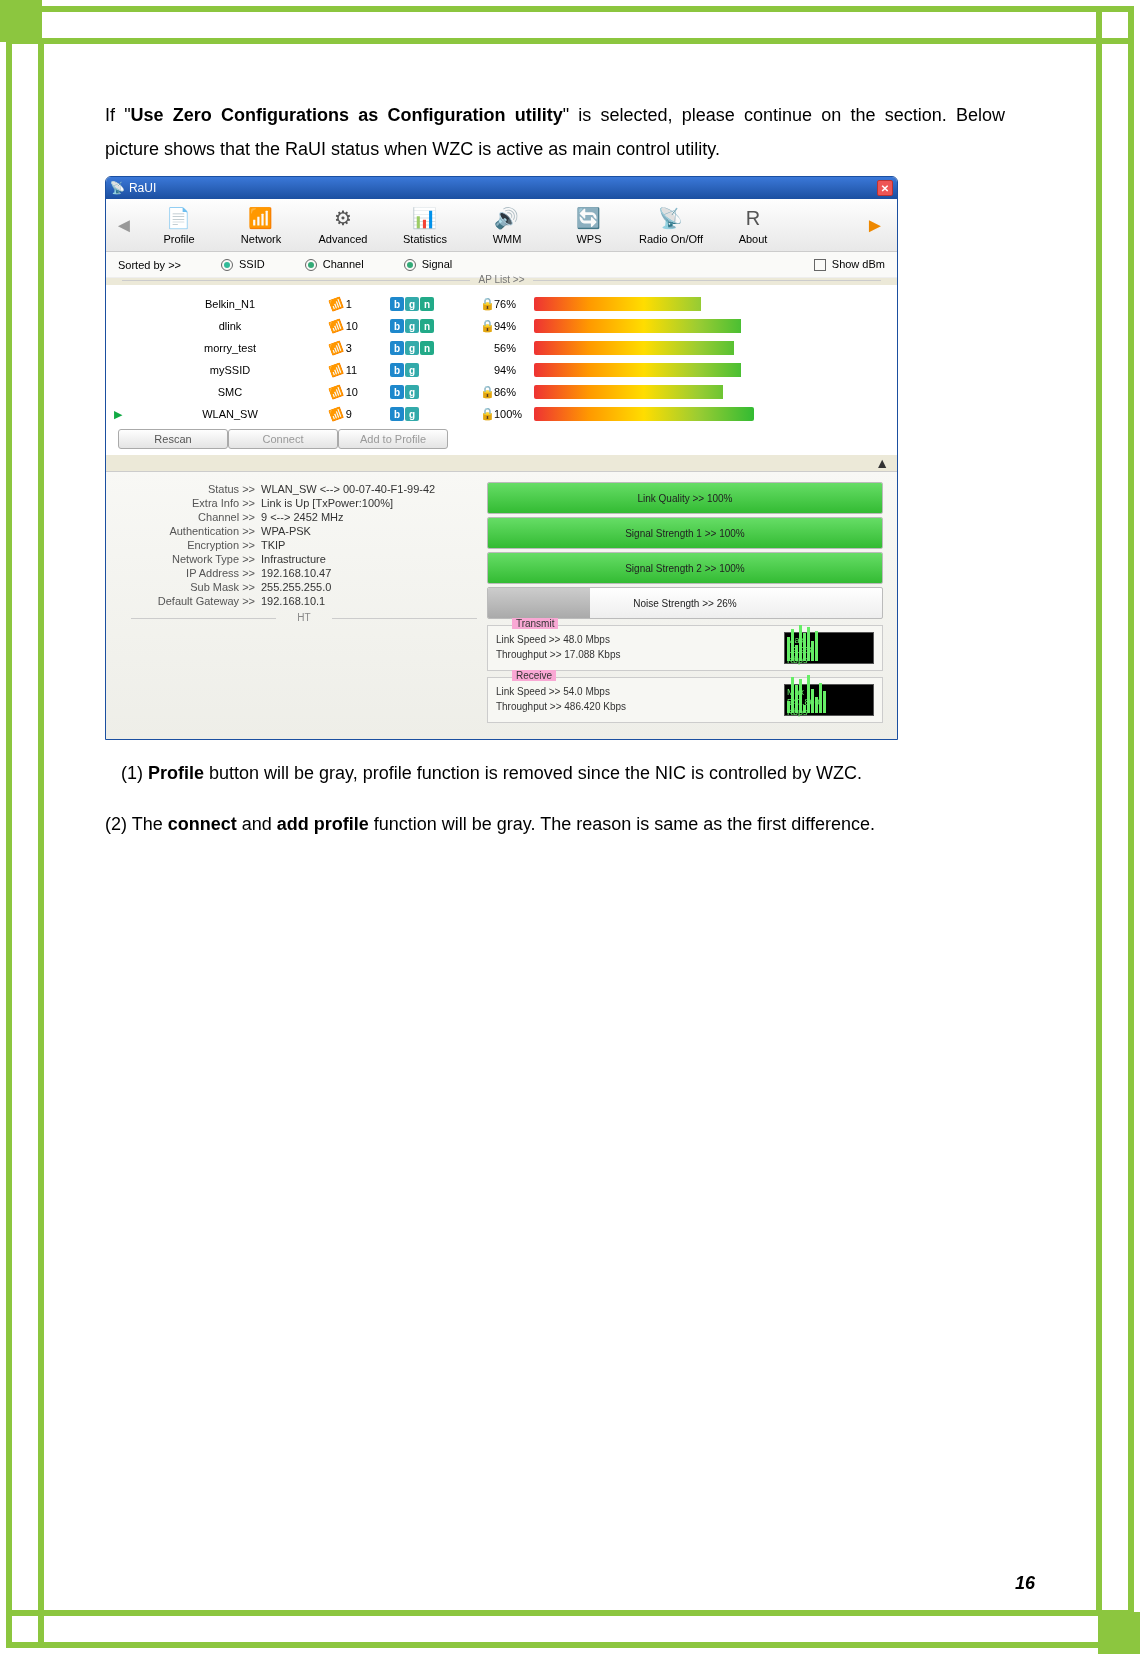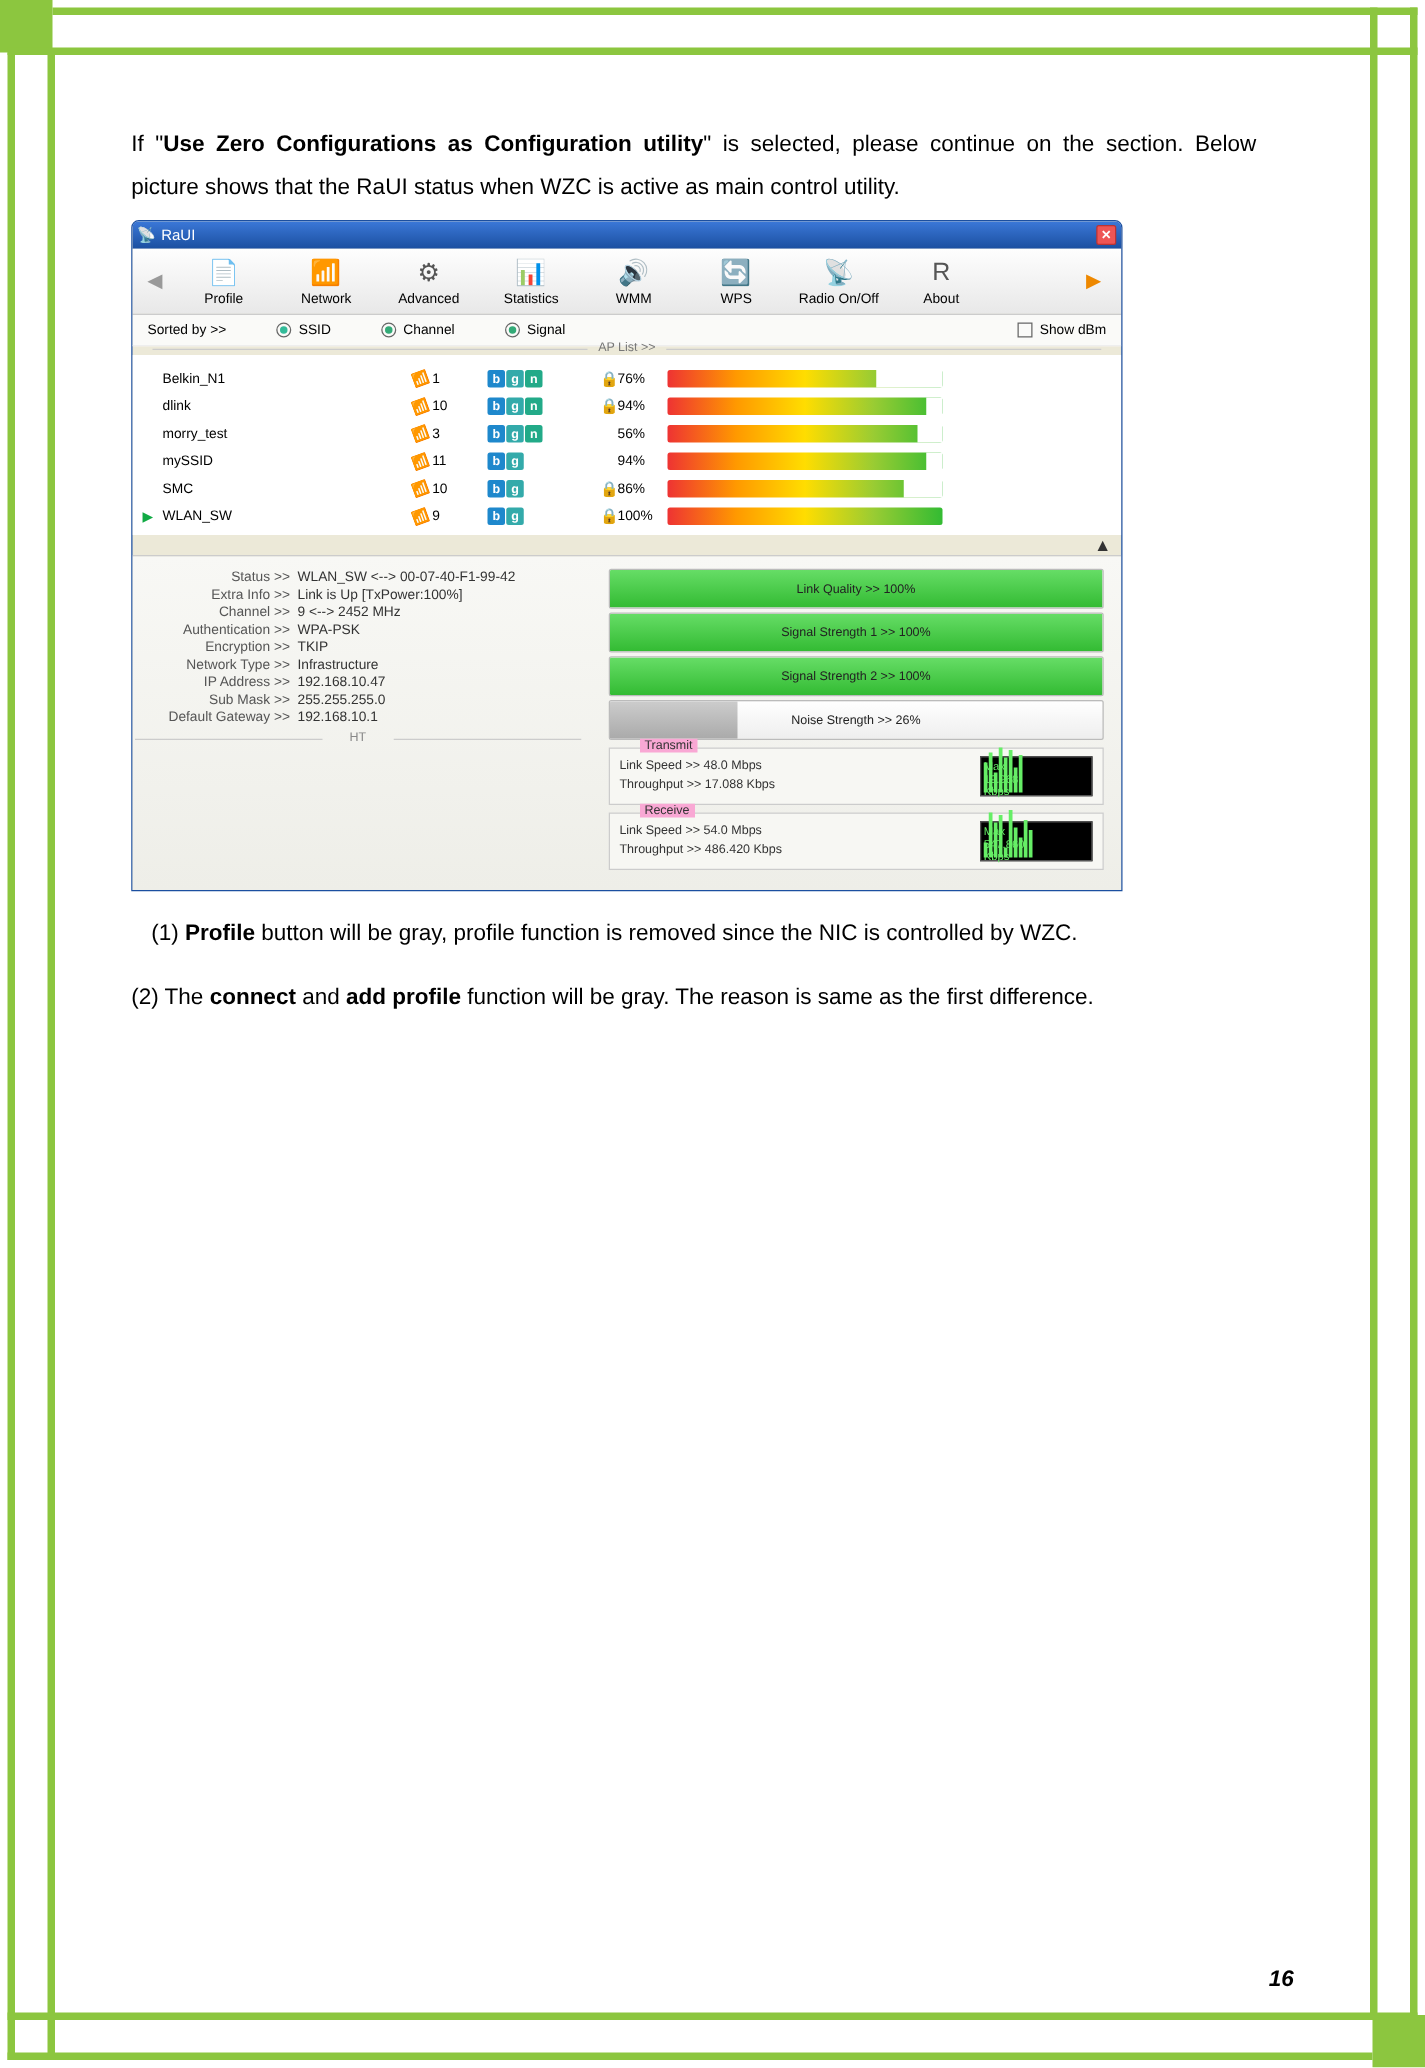--- a/index.html
+++ b/index.html
@@ -41,36 +41,36 @@
   .sort-bar { background:#fafaf8; padding:6px 12px; display:flex; align-items:center; gap:40px; border-bottom:1px solid #eee; position:relative;}
   .sort-bar .radio { width:12px; height:12px; border-radius:50%; border:1px solid #666; display:inline-flex; align-items:center; justify-content:center; margin-right:6px; vertical-align:middle;}
   .radio.sel::after{content:"";width:6px;height:6px;border-radius:50%;background:#3b9;}
   .radio.sel2::after{content:"";width:6px;height:6px;border-radius:50%;background:#3a7;}
   .check { width:12px;height:12px;border:1px solid #666;display:inline-block;margin-right:6px;vertical-align:middle;}
   .aplist-sep { font-size:10px;color:#777; text-align:center; position:relative; margin-top:-4px;}
   .aplist-sep::before,.aplist-sep::after{content:"";position:absolute;top:50%;height:1px;background:#ccc;width:44%;}
   .aplist-sep::before{left:2%;} .aplist-sep::after{right:2%;}
   .network-list { padding:8px 20px 4px 24px; background:#fff; min-height:130px;}
   .net-row { display:flex; align-items:center; height:22px; gap:0; font-size:11px; color:#000;}
-  .net-row .ssid { width:200px;}
+  .net-row .ssid { width:200px;text-align:center;}
   .net-row .ch { width:60px; display:flex; align-items:center; gap:2px;}
   .net-row .modes { width:90px; display:flex; gap:1px;}
   .mode-tag { width:14px;height:14px;border-radius:2px;background:#1e88cc;color:#fff;display:flex;align-items:center;justify-content:center;font-size:10px;font-weight:bold;}
   .mode-tag.g{background:#3aa;}
   .mode-tag.n{background:#2a8;}
   .lock { width:14px; color:#666; font-size:12px;}
   .net-row .pct { width:40px; text-align:left; padding-right:8px;}
   .sig-bar { flex:1; height:14px; background:linear-gradient(90deg,#e33 0%,#f90 25%,#fd0 50%,#9c3 75%,#3b3 100%); border-radius:2px; position:relative; max-width:220px;}
   .sig-bar .mask { position:absolute; right:0; top:0; bottom:0; background:#fff;}
   .sel-arrow { width:8px; margin-left:-16px; margin-right:8px; color:#1a4;}
   .button-row { display:flex; gap:0; padding:0 12px 6px 12px; background:#fff;}
   .win-btn { background:linear-gradient(#fefefe,#e4e4e4); border:1px solid #aaa; border-radius:3px; padding:3px 0; width:110px; text-align:center; font-size:11px; color:#555;}
   .win-btn.disabled{color:#999;}
   .collapse { text-align:right; padding:0 8px; font-size:14px; color:#333;}
-  .status-panel { display:flex; background:linear-gradient(#f8f8f5,#eeeee8); border-top:1px solid #ccc; padding:10px 14px 16px 2px; gap:22px;}
+  .status-panel { display:flex; background:linear-gradient(#f8f8f5,#eeeee8); border-top:1px solid #ccc; padding:10px 14px 16px 25px; gap:10px;}
   .left-col { width:46%; font-size:11px; color:#333;}
   .lc-row { display:flex; padding:1px 0;}
   .lc-label { width:130px; text-align:right; padding-right:6px; color:#555;}
   .ht-sep { position:relative; text-align:center; font-size:10px; color:#888; margin:4px 0;}
   .ht-sep::before,.ht-sep::after{content:"";position:absolute;top:50%;height:1px;background:#ccc;width:42%;}
   .ht-sep::before{left:0;} .ht-sep::after{right:0;}
   .ht-grid { display:grid; grid-template-columns:1fr 1fr 1fr; gap:4px 10px; font-size:10px;}
   .right-col { flex:1; font-size:10px; color:#333;}
   .meter { height:32px; border:1px solid #bbb; border-radius:2px; margin-bottom:3px; position:relative; background:linear-gradient(#fff,#eee); overflow:hidden; display:flex; align-items:center; justify-content:center; color:#222;}
   .meter .fill { position:absolute; left:0; top:0; bottom:0; background:linear-gradient(#6d6,#3b3);}
@@ -245,20 +245,25 @@
               <span class="mode-tag g">g</span>
             </span>
             <span class="lock">🔒</span>
             <span class="pct">100%</span>
             <span class="sig-bar">
               <span class="mask" style="width:0%"></span>
             </span>
           </div>
         </div>
 
+      <div class="button-row">
+        <div class="win-btn">Rescan</div>
+        <div class="win-btn disabled">Connect</div>
+        <div class="win-btn disabled">Add to Profile</div>
+      </div>
       <div class="collapse">▲</div>
 
       <div class="status-panel">
         <div class="left-col">
           <div id="status-rows">
               <div class="lc-row">
                 <span class="lc-label">Status &gt;&gt;</span>
                 <span>WLAN_SW &lt;--&gt; 00-07-40-F1-99-42</span>
               </div>
               <div class="lc-row">

